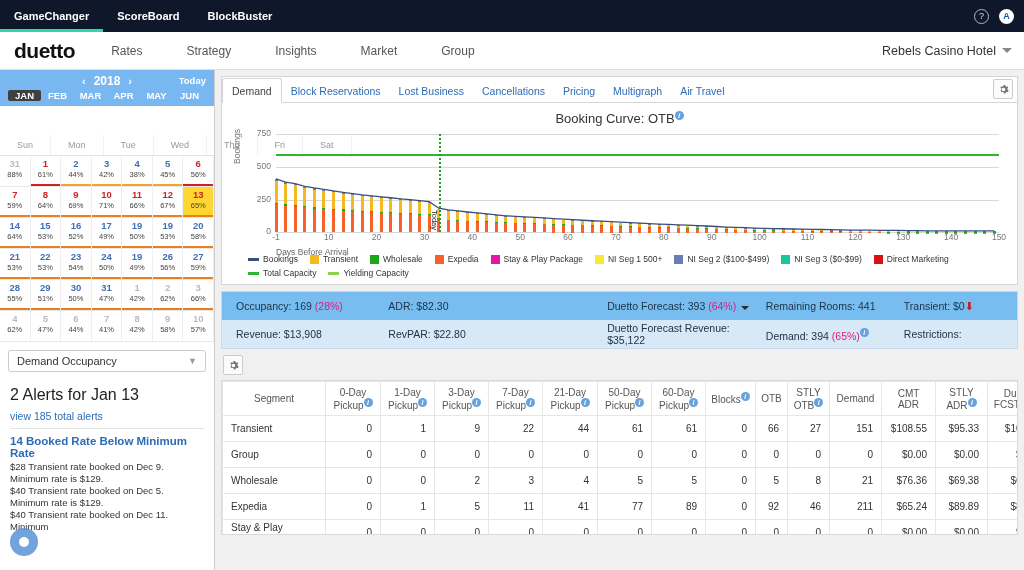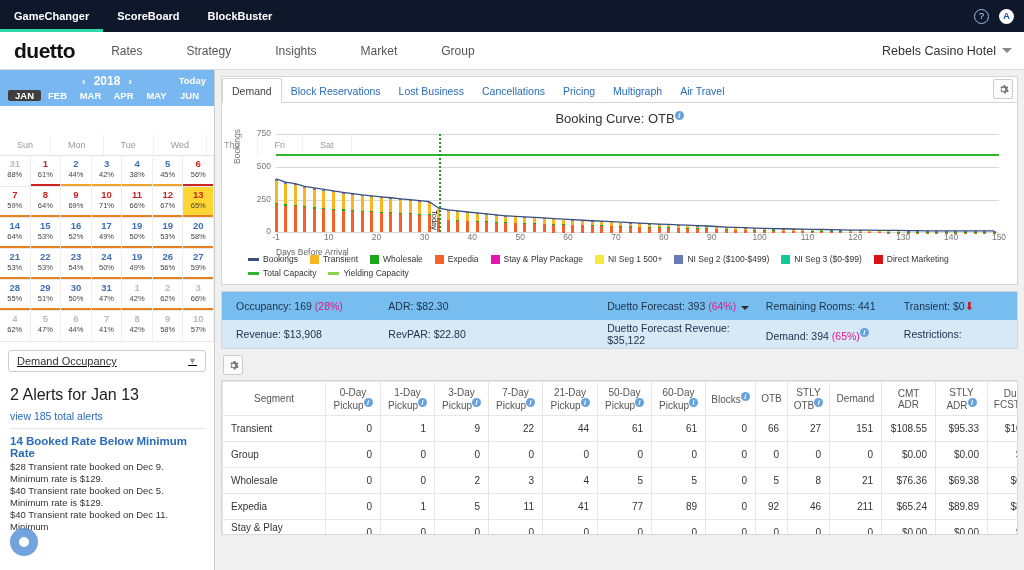--- a/index.html
+++ b/index.html
@@ -45,21 +45,21 @@
   .dow div{flex:1;text-align:left;font-size:9px;color:#999999;padding:5px 17px;border-right:1px solid #f0f0f0;margin-top:29px;}
   .wk{display:flex;border-bottom:1px solid #e8e8e8;}
   .cell{flex:1;border-right:1px solid #efefef;height:30px;position:relative;text-align:center;cursor:pointer;background:#ffffff;}
   .cell .dn{font-size:9.5px;font-weight:bold;line-height:12px;padding-top:2px;}
   .cell .pc{font-size:7.5px;color:#444444;line-height:10px;}
   .cell.sel{background:#ffd633;}
   .dn.red{color:#cc2222;} .dn.blue{color:#3f6fb5;} .dn.grey{color:#bbbbbb;}
   .bar-b{position:absolute;left:0;right:0;bottom:0;height:2px;}
 
   
-  .selwrap{padding:8px 8px 6px;text-decoration:underline;}
+  .selwrap{padding:8px 8px 6px;}
   .sel-box{height:22px;border:1px solid #cccccc;border-radius:3px;background:#ffffff;display:flex;align-items:center;padding:0 8px;font-size:11px;color:#333333;cursor:pointer;}
   .sel-box .ca{margin-left:auto;color:#999999;font-size:9px;}
   .alerts{padding:4px 10px 0;}
   .alerts h2{margin:4px 0 6px;font-size:16px;font-weight:normal;color:#222222;}
   .alerts a.tot{font-size:10.5px;color:#2b6cb8;text-decoration:none;cursor:pointer;display:block;padding-bottom:6px;border-bottom:1px solid #e4e4e4;}
   .alert-t{font-size:11.5px;font-weight:bold;color:#2b6cb8;padding:6px 0 2px;cursor:pointer;}
   .alert-l{font-size:9.5px;color:#333333;line-height:12px;}
   .spinner{position:absolute;left:10px;bottom:22px;width:28px;height:28px;border-radius:50%;background:#5b93d6;opacity:.85;}
   .spinner:after{content:"";position:absolute;left:9px;top:9px;width:10px;height:10px;border-radius:50%;background:#ffffff;}
 

